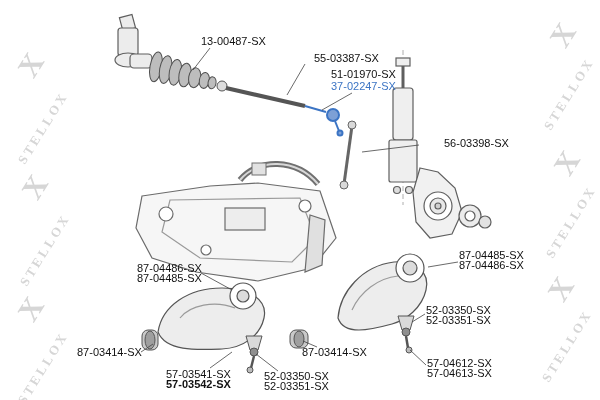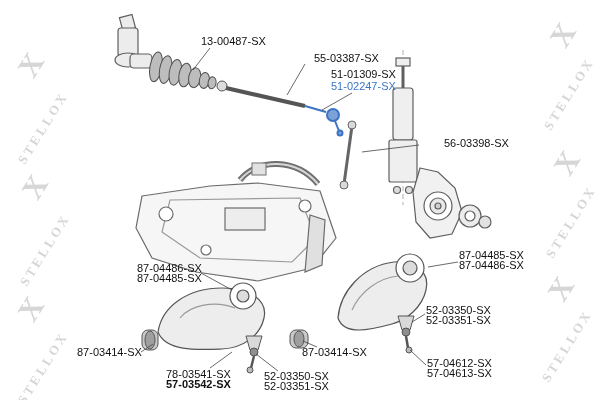--- a/index.html
+++ b/index.html
@@ -161,31 +161,31 @@
       <line x1="141" y1="352" x2="153" y2="344" stroke="#444" stroke-width="0.8"></line>
       <line x1="210" y1="368" x2="232" y2="352" stroke="#444" stroke-width="0.8"></line>
       <line x1="278" y1="371" x2="256" y2="354" stroke="#444" stroke-width="0.8"></line>
       <line x1="317" y1="347" x2="303" y2="341" stroke="#444" stroke-width="0.8"></line>
       <line x1="426" y1="365" x2="410" y2="350" stroke="#444" stroke-width="0.8"></line>
     </svg>
 
   <div id="labels-layer">
       <div class="part-label" style="left: 201px; top: 36px;">13-00487-SX</div>
       <div class="part-label" style="left: 290px; top: 53px; margin-left: 24px;">55-03387-SX</div>
-      <div class="part-label" style="left: 331px; top: 69px;">51-01309-SX</div>
-      <div class="part-label highlighted" style="left: 331px; top: 81px;">51-02247-SX</div>
+      <div class="part-label" style="left: 331px; top: 69px;">51-01970-SX</div>
+      <div class="part-label highlighted" style="left: 331px; top: 81px;">37-02247-SX</div>
       <div class="part-label" style="left: 421px; top: 138px; padding-left: 23px;">56-03398-SX</div>
       <div class="part-label" style="left: 137px; top: 263px;">87-04486-SX</div>
       <div class="part-label" style="left: 137px; top: 273px;">87-04485-SX</div>
       <div class="part-label" style="left: 459px; top: 250px;">87-04485-SX</div>
       <div class="part-label" style="left: 459px; top: 260px;">87-04486-SX</div>
       <div class="part-label" style="left: 426px; top: 305px;">52-03350-SX</div>
       <div class="part-label" style="left: 426px; top: 315px;">52-03351-SX</div>
       <div class="part-label" style="left: 77px; top: 347px;">87-03414-SX</div>
-      <div class="part-label" style="left: 166px; top: 369px;">78-03541-SX</div>
+      <div class="part-label" style="left: 166px; top: 369px;">57-03541-SX</div>
       <div class="part-label" style="left: 166px; top: 379px; font-weight: bold;">57-03542-SX</div>
       <div class="part-label" style="left: 264px; top: 371px;">52-03350-SX</div>
       <div class="part-label" style="left: 264px; top: 381px;">52-03351-SX</div>
       <div class="part-label" style="left: 302px; top: 347px;">87-03414-SX</div>
       <div class="part-label" style="left: 427px; top: 358px; text-align: center;">57-04612-SX</div>
       <div class="part-label" style="left: 427px; top: 368px; text-align: center;">57-04613-SX</div>
     </div>
 
 </div>
 

